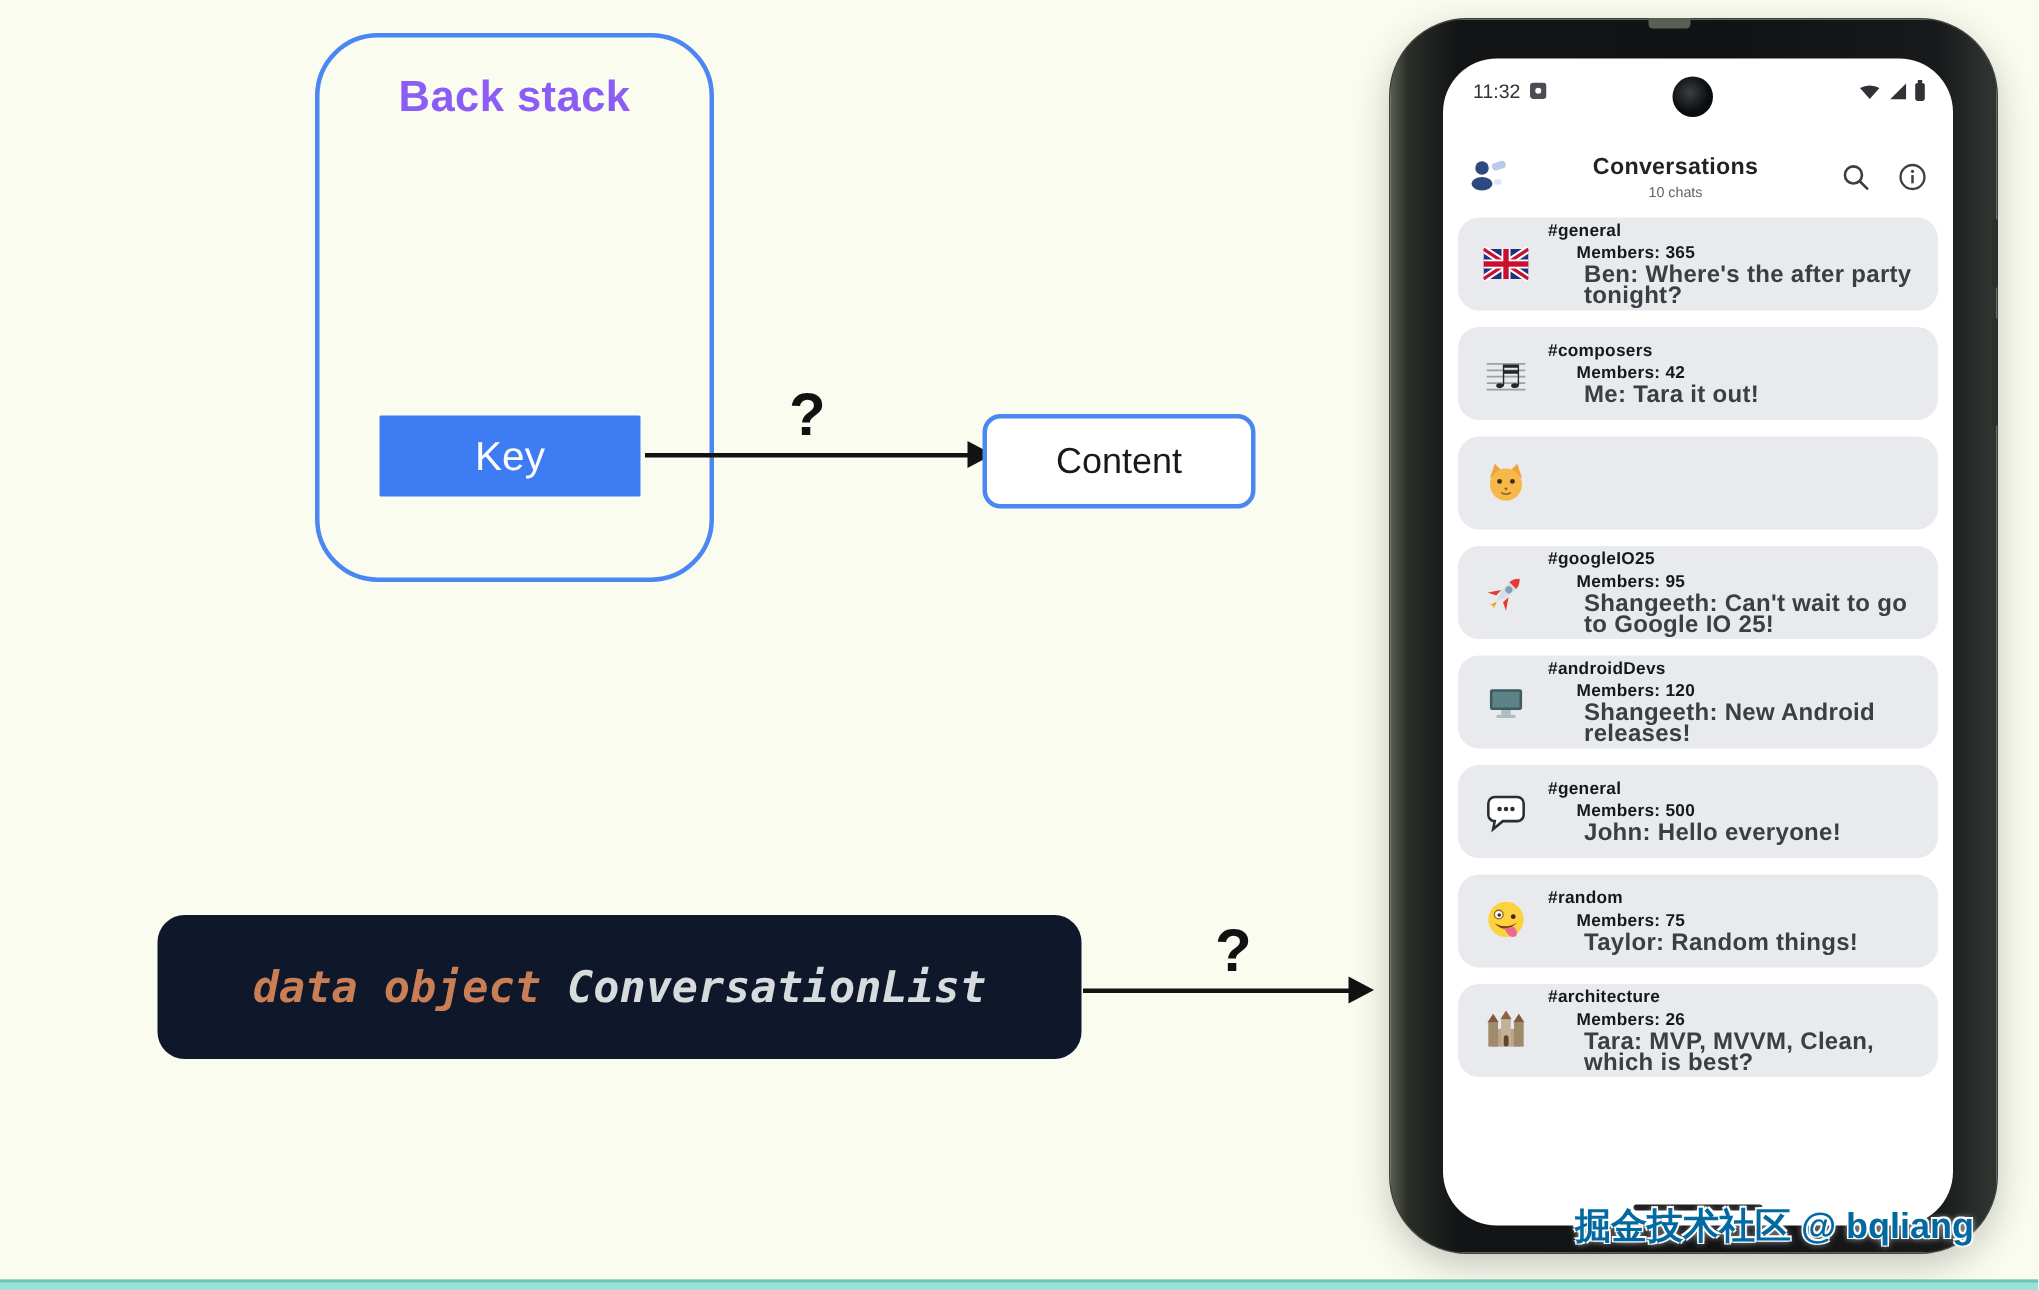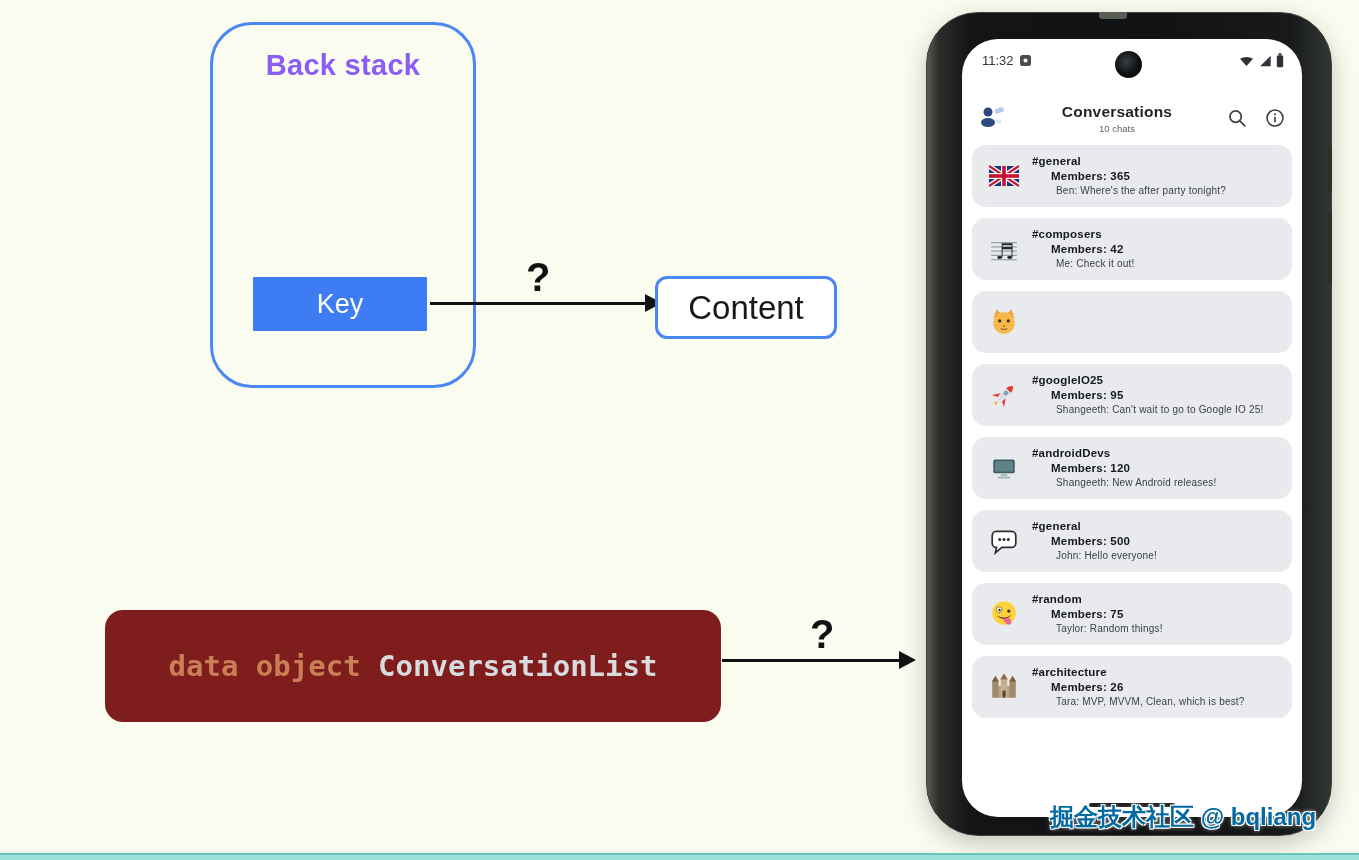--- a/index.html
+++ b/index.html
@@ -18,37 +18,37 @@
   }
   .key-button{
     position:absolute;left:253px;top:277px;width:174px;height:54px;
     background:#3e7cf3;border-radius:1px;display:flex;align-items:center;justify-content:center;
     color:#fff;font-size:27px;font-weight:500;
   }
   .content-box{
     position:absolute;left:655px;top:276px;width:176px;height:57px;
     background:#ffffff;border:3px solid #4b87f2;border-radius:12px;
     display:flex;align-items:center;justify-content:center;
-    color:#17191c;font-size:33px;font-weight:500;
+    color:#17191c;font-size:24px;font-weight:500;
   }
   .arrow-line{position:absolute;height:3px;background:#121212;}
   .arrow-head{position:absolute;width:0;height:0;border-top:9px solid transparent;border-bottom:9px solid transparent;border-left:17px solid #121212;}
   .qmark{position:absolute;font-size:40px;font-weight:600;color:#111;}
   #arrow1-line{left:430px;top:302px;width:216px;}
   #arrow1-head{left:645px;top:294px;}
   #q1{left:526px;top:255px;}
   #arrow2-line{left:722px;top:659px;width:178px;}
   #arrow2-head{left:899px;top:651px;}
   #q2{left:810px;top:612px;}
   
   .code-block{
-    position:absolute;left:105px;top:610px;width:616px;height:112px;
-    background:#7f1d1d;border-radius:18px;
+    position:absolute;left:105px;top:610px;width:616px;height:96px;
+    background:#0f172a;border-radius:18px;
     display:flex;align-items:center;justify-content:center;
-    font-family:"DejaVu Sans Mono",monospace;font-size:29px;font-weight:600;
+    font-family:"DejaVu Sans Mono",monospace;font-size:29px;font-weight:600;font-style:italic;
   }
   .code-kw{color:#c97e55;margin-right:1ch;}
   .code-id{color:#d8dbde;}
   
   .phone-frame{
     position:absolute;left:926px;top:12px;width:404px;height:822px;border-radius:52px;
     background:linear-gradient(90deg,#585d53 0%,#2a2d27 3%,#121416 11%,#101214 55%,#17191b 90%,#303430 99%);
     border:1px solid #3d423c;box-shadow:0 8px 24px rgba(40,45,35,.25);
   }
   .hinge-tab{position:absolute;left:1099px;top:12px;width:28px;height:7px;background:#5a5f55;border-radius:0 0 3px 3px;}
@@ -82,21 +82,21 @@
   .conv-list{position:absolute;left:10px;right:10px;top:106px;}
   .conv-card{
     height:62px;background:#e8eaed;border-radius:14px;margin-bottom:11px;
     display:flex;align-items:center;padding:0 12px 0 16px;box-sizing:border-box;
   }
   .conv-icon{width:32px;height:32px;margin-right:12px;flex:0 0 auto;display:flex;align-items:center;justify-content:center;}
   .conv-icon svg{width:30px;height:30px;}
   .conv-text{display:flex;flex-direction:column;justify-content:center;}
   .conv-name{font-size:11.5px;font-weight:700;color:#15181c;line-height:15px;letter-spacing:.2px;}
   .conv-members{font-size:11.5px;font-weight:700;color:#15181c;line-height:15px;letter-spacing:.2px;padding-left:19px;}
-  .conv-message{font-size:10px;font-weight:400;color:#3a3f44;line-height:14px;letter-spacing:.2px;padding-left:24px;}
+  .conv-message{font-size:16px;font-weight:700;color:#3a3f44;line-height:14px;letter-spacing:.2px;padding-left:24px;}
   .home-indicator{position:absolute;left:50%;transform:translateX(-50%);top:764px;width:86px;height:4px;background:#1f1f1f;border-radius:2px;}
   
   .watermark{
     position:absolute;left:1050px;top:801px;z-index:10;white-space:nowrap;
     font-size:24px;font-weight:600;color:#0369a1;
     text-shadow:-1px -1px 0 #fff,1px -1px 0 #fff,-1px 1px 0 #fff,1px 1px 0 #fff,0 0 5px #fff;
   }
   .teal-strip{position:absolute;left:0;bottom:0;width:100%;height:7px;background:#9ce1d7;border-top:2px solid #6cc4b7;box-sizing:border-box;}
 </style>
 </head>
@@ -218,21 +218,21 @@
                 <line x1="2" y1="16" x2="26" y2="16"></line>
                 <line x1="2" y1="20" x2="26" y2="20"></line>
                 <line x1="2" y1="24" x2="26" y2="24"></line>
               </g>
               <text x="6" y="23" font-size="20" fill="#23262a" font-family="DejaVu Sans">♬</text>
             </svg>
           </span>
     <div class="conv-text">
       <div class="conv-name">#composers</div>
       <div class="conv-members">Members: 42</div>
-      <div class="conv-message">Me: Check it out!</div>
+      <div class="conv-message">Me: Tara it out!</div>
     </div>
   </div>
 
   <div class="conv-card">
     <span class="conv-icon icon">
             <svg width="28" height="28" viewBox="0 0 28 28">
               <polygon points="4,11 7,2 12,7" fill="#efa33a"></polygon>
               <polygon points="24,11 21,2 16,7" fill="#efa33a"></polygon>
               <circle cx="14" cy="15" r="10" fill="#f7b84a"></circle>
               <circle cx="10" cy="13" r="1.5" fill="#3b2c20"></circle>

